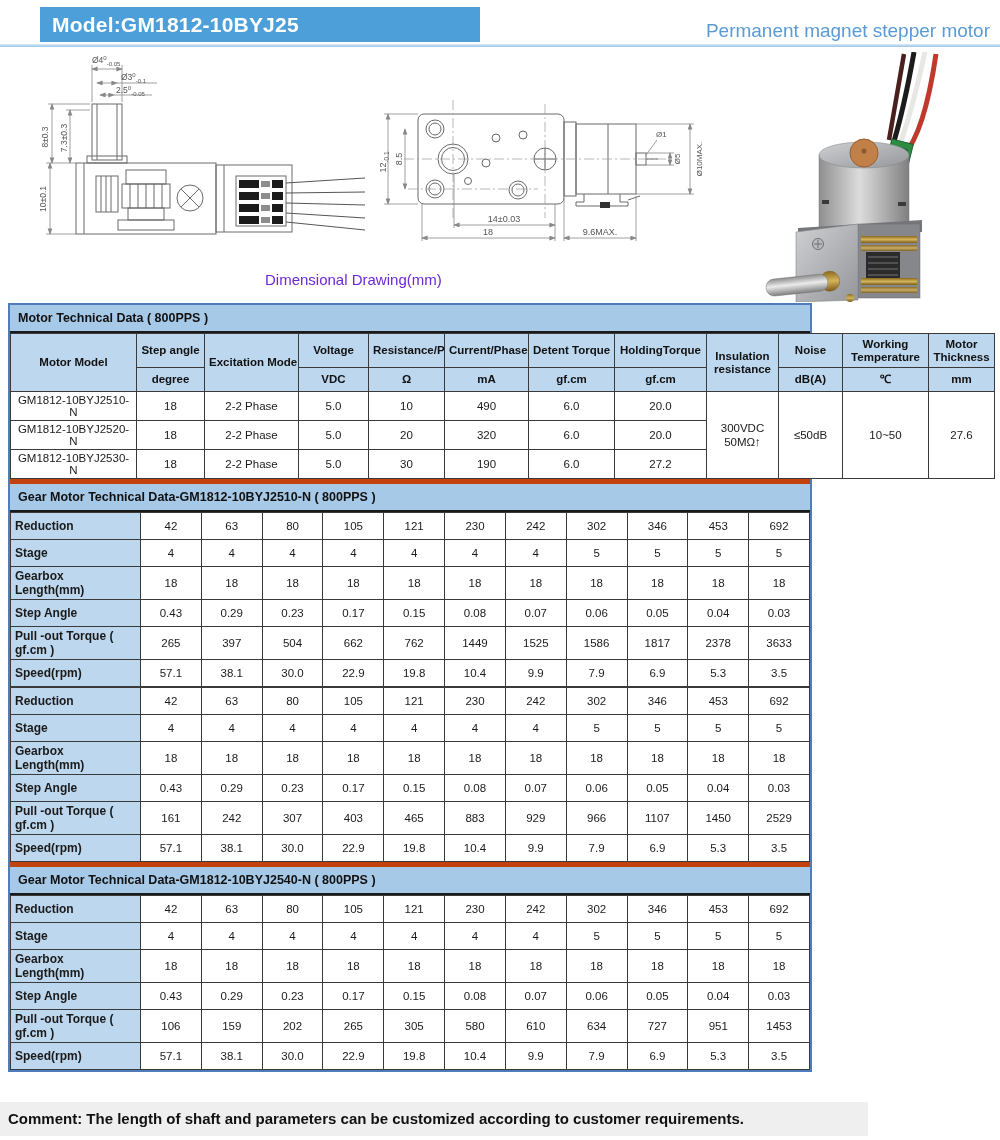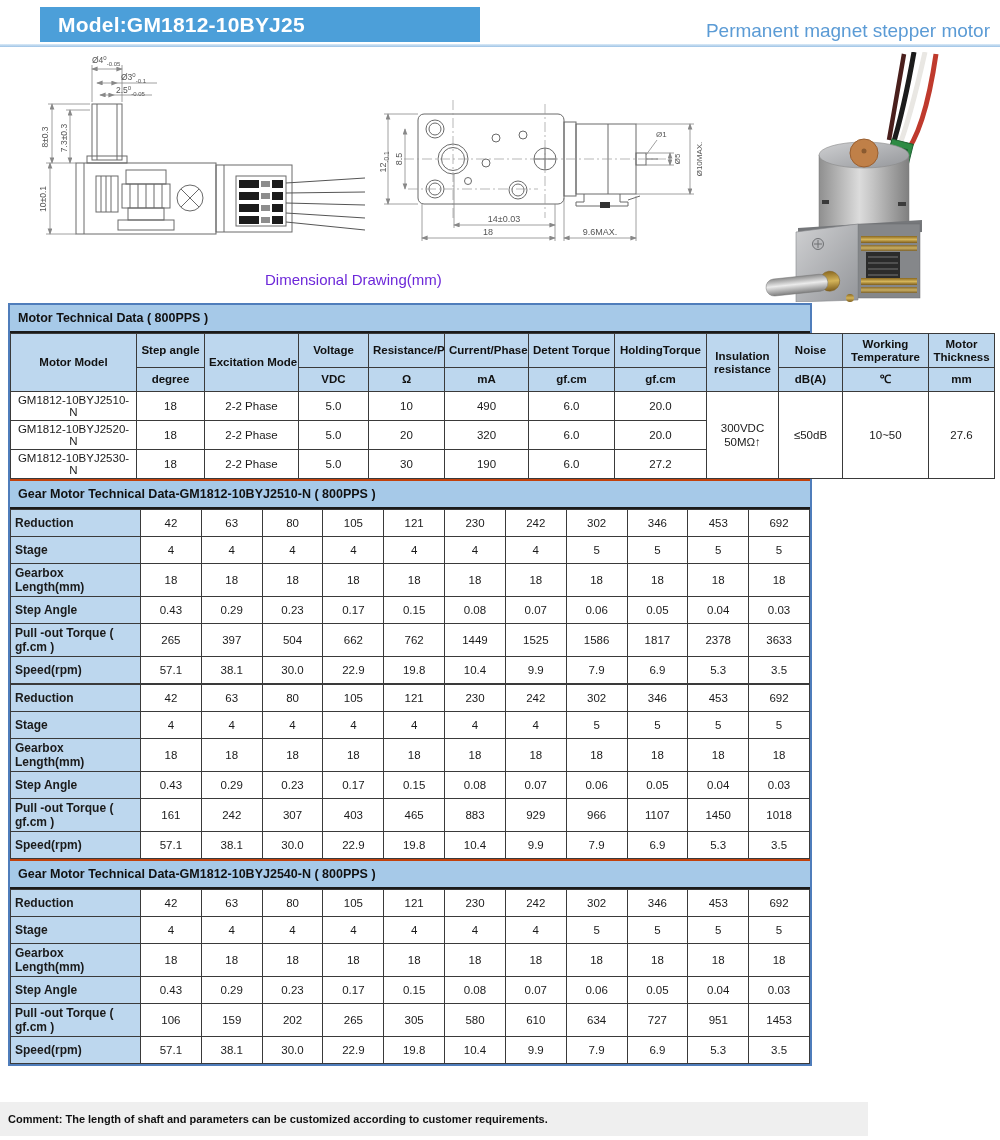--- a/index.html
+++ b/index.html
@@ -4,63 +4,63 @@
 <style>
   html,body{margin:0;padding:0;}
   body{
     width:1000px;height:1140px;position:relative;background:#ffffff;
     font-family:"Liberation Sans",sans-serif;color:#1a1a1a;overflow:hidden;
   }
   
   .model-box{
     position:absolute;left:40px;top:7px;width:440px;height:35px;
     background:#4c9fd9;color:#ffffff;font-size:21px;font-weight:bold;
-    line-height:35px;padding-left:18px;box-sizing:border-box;letter-spacing:.2px;
+    line-height:35px;padding-left:12px;box-sizing:border-box;letter-spacing:.2px;
   }
   .subtitle{
     position:absolute;right:10px;top:20px;color:#5b9bd5;font-size:19px;
   }
   .header-rule{
     position:absolute;left:0;top:44px;width:1000px;height:3px;
     background:linear-gradient(#dcebf7,#9dc3e6);
   }
   
   .svg-abs{position:absolute;}
   svg text{font-family:"Liberation Sans",sans-serif;fill:#555;}
   .caption{
     position:absolute;left:265px;top:271px;font-size:15px;color:#6d28d9;
   }
   
   .tables{
     position:absolute;left:8px;top:303px;width:804px;box-sizing:border-box;
     border:2px solid #4f7dbb;background:#0f766e;
   }
   .section-bar{
-    background:#a6c9e8;border-top:2px solid #c2410c;border-bottom:2px solid #1a1a1a;
+    background:#a6c9e8;border-top:5px solid #c2410c;border-bottom:2px solid #1a1a1a;
     font-size:12.5px;font-weight:bold;color:#111;padding:6px 8px;line-height:14px;
   }
   .tables > .section-bar:first-child{border-top:none;}
   table{border-collapse:collapse;width:100%;table-layout:fixed;}
   td,th{border:1px solid #3a3a3a;text-align:center;vertical-align:middle;
         padding:2px 4px;box-sizing:border-box;overflow:hidden;}
   thead th{background:#bdd7ee;font-size:11.5px;color:#111;line-height:13px;}
   .h1 th{height:34px;}
   .h2 th{height:24px;}
   .nw{white-space:nowrap;}
   tbody td{font-size:11.5px;height:28px;background:#fff;color:#1a1a1a;}
   .gear-table td{height:27px;}
   .gear-table td.rowhead{
     background:#bdd7ee;text-align:left;font-weight:bold;font-size:12px;
     line-height:14px;
   }
   .merged-cell{line-height:14px;}
   
   .comment-bar{
     position:absolute;left:0;top:1102px;width:868px;height:34px;
-    background:#efefef;font-size:11px;font-weight:bold;color:#111;
+    background:#efefef;font-size:15px;font-weight:bold;color:#111;
     line-height:34px;padding-left:8px;box-sizing:border-box;
   }
 </style>
 </head>
 <body>
 
 <div class="model-box">
   <span>Model:GM1812-10BYJ25</span>
 </div>
 <div class="subtitle">Permanent magnet stepper motor</div>
@@ -536,21 +536,21 @@
         <td>161</td>
         <td>242</td>
         <td>307</td>
         <td>403</td>
         <td>465</td>
         <td>883</td>
         <td>929</td>
         <td>966</td>
         <td>1107</td>
         <td>1450</td>
-        <td>1018</td>
+        <td>2529</td>
       </tr>
         <tr>
         <td class="rowhead">Speed(rpm)</td>
         <td>57.1</td>
         <td>38.1</td>
         <td>30.0</td>
         <td>22.9</td>
         <td>19.8</td>
         <td>10.4</td>
         <td>9.9</td>

